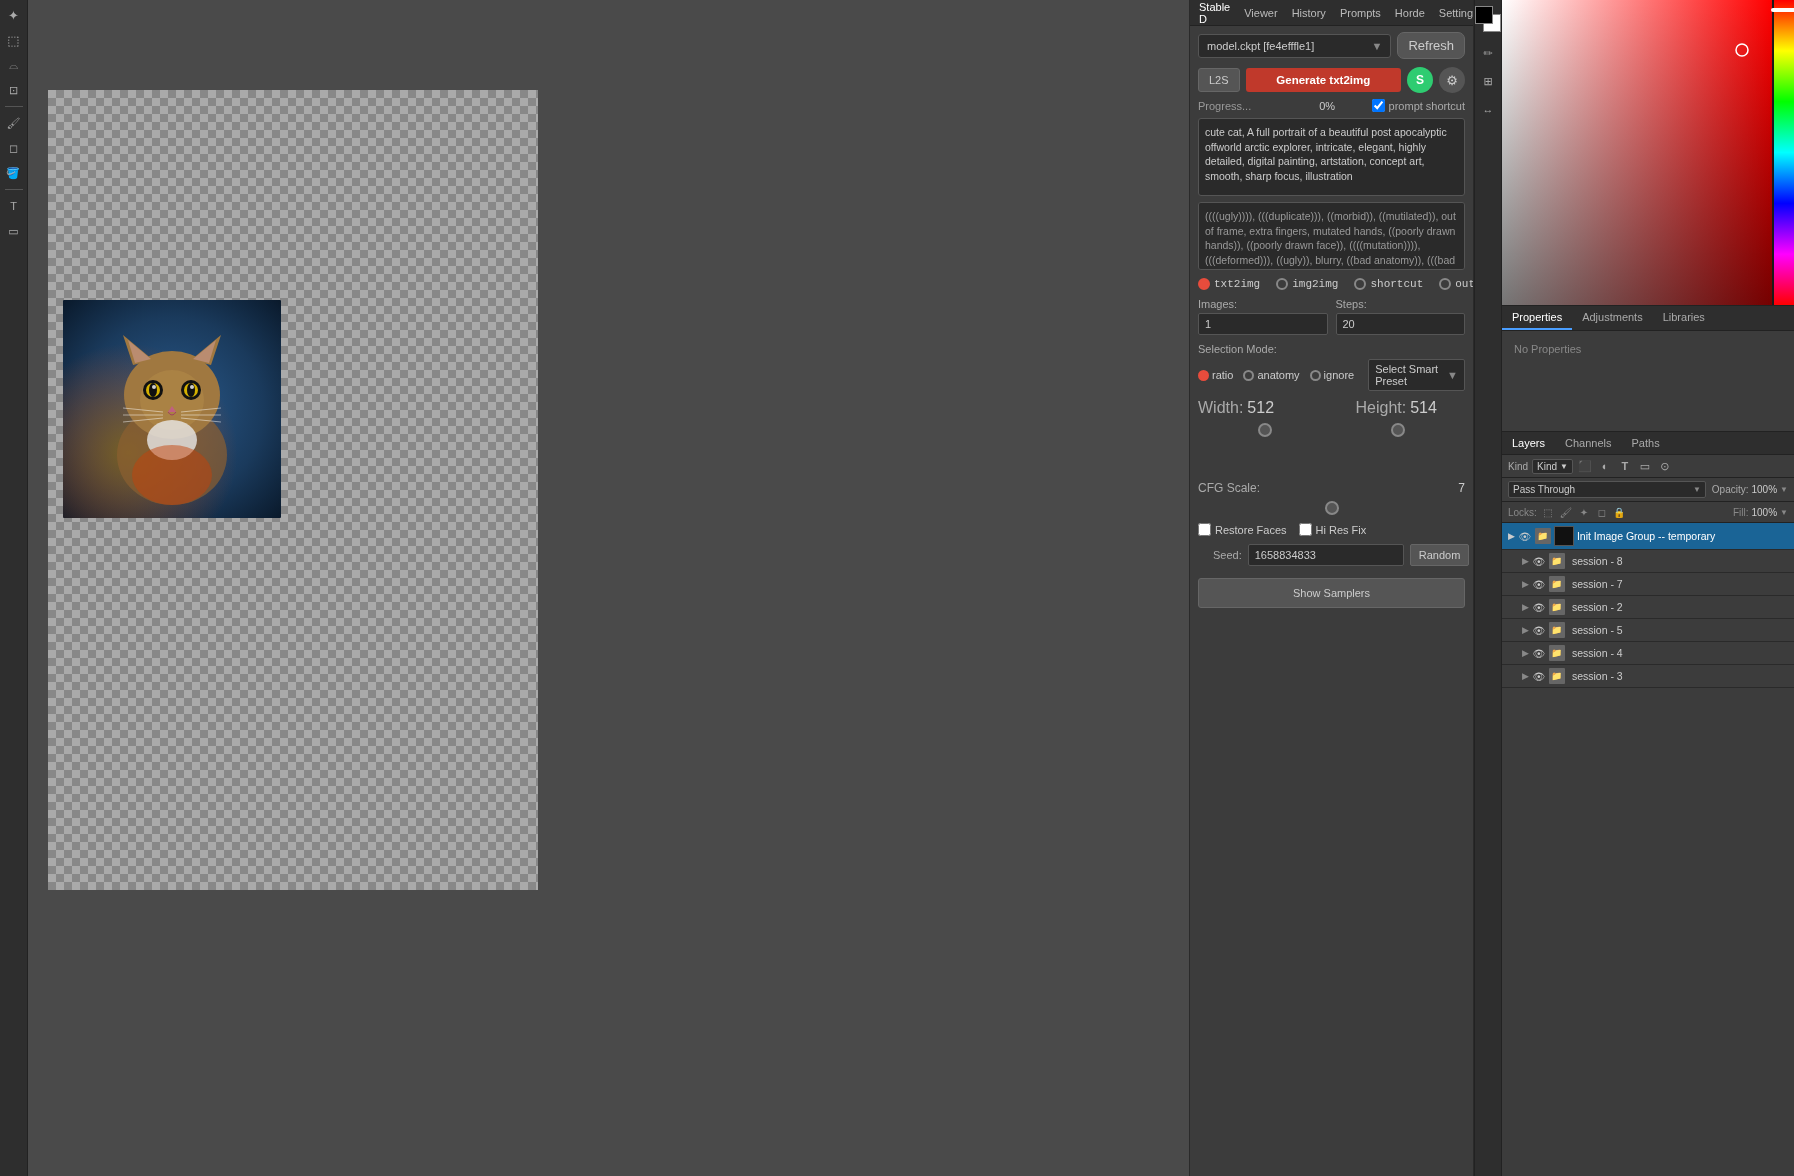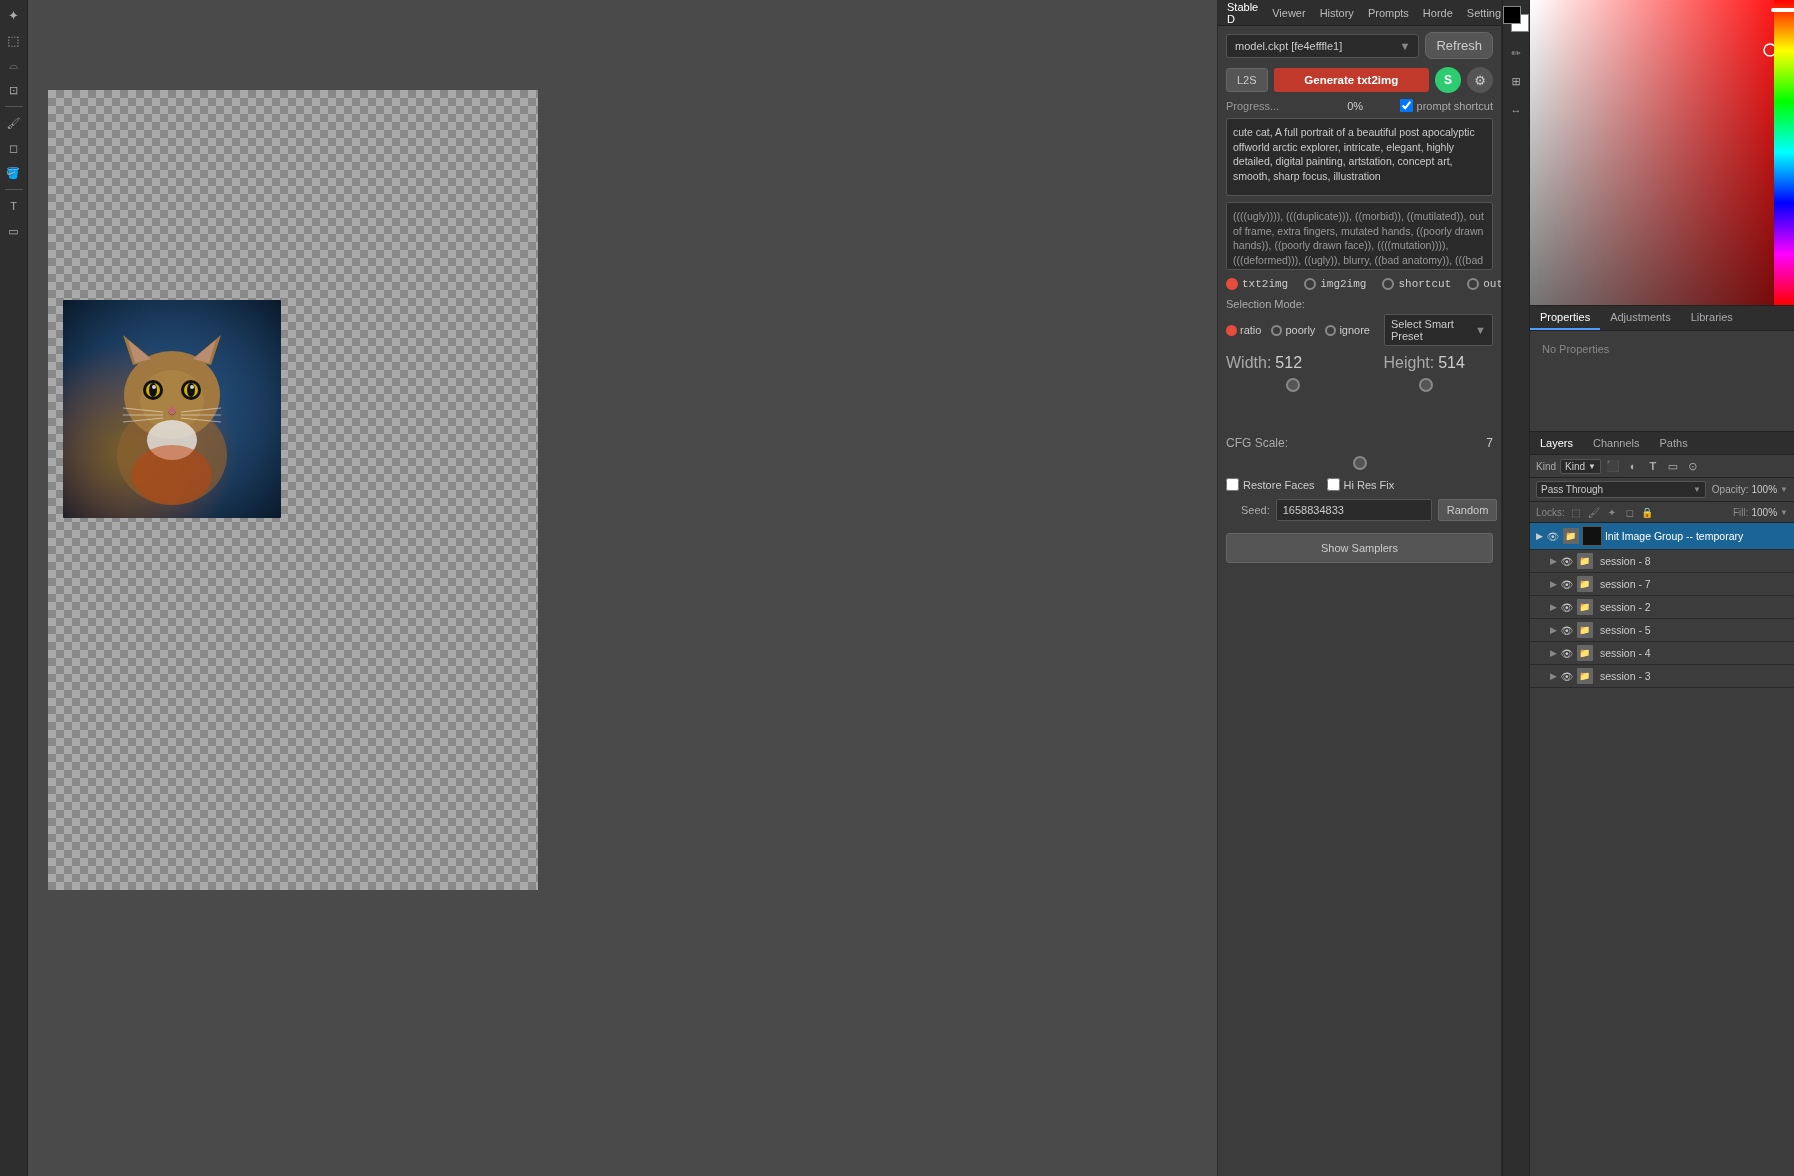--- a/index.html
+++ b/index.html
@@ -188,31 +188,41 @@
       <label style="display:flex; align-items:center; gap:4px; cursor:pointer;">
         <div style="width:12px; height:12px; border-radius:50%; border:2px solid #888; background:transparent;"></div>
         <span>shortcut</span>
       </label>
       <label style="display:flex; align-items:center; gap:4px; cursor:pointer;">
         <div style="width:12px; height:12px; border-radius:50%; border:2px solid #888; background:transparent;"></div>
         <span>outpaint</span>
       </label>
     </div>
 
+    <div style="display:flex; gap:8px; padding:4px 8px; font-size:11px; flex-shrink:0;">
+      <div style="flex:1;">
+        <div style="color:#aaa; margin-bottom:3px;">Images:</div>
+        <input type="number" value="1" style="width: 100%; background: rgb(42, 42, 42); border: 1px solid rgb(85, 85, 85); color: rgb(204, 204, 204); padding: 4px 6px; font-size: 11px; border-radius: 2px; outline: none;">
+      </div>
+      <div style="flex:1;">
+        <div style="color:#aaa; margin-bottom:3px;">Steps:</div>
+        <input type="number" value="20" style="width: 100%; background: rgb(42, 42, 42); border: 1px solid rgb(85, 85, 85); color: rgb(204, 204, 204); padding: 4px 6px; font-size: 11px; border-radius: 2px; outline: none;">
+      </div>
+    </div>
 
     <div style="padding:4px 8px; font-size:11px; flex-shrink:0;">
       <div style="color:#aaa; margin-bottom:4px;">Selection Mode:</div>
       <div style="display:flex; align-items:center; gap:10px;">
         <label style="display:flex; align-items:center; gap:3px; cursor:pointer;">
           <div style="width:11px; height:11px; border-radius:50%; border:2px solid #e74c3c; background:#e74c3c;"></div>
           <span>ratio</span>
         </label>
         <label style="display:flex; align-items:center; gap:3px; cursor:pointer;">
           <div style="width:11px; height:11px; border-radius:50%; border:2px solid #888; background:transparent;"></div>
-          <span>poorly</span>
+          <span>anatomy</span>
         </label>
         <label style="display:flex; align-items:center; gap:3px; cursor:pointer;">
           <div style="width:11px; height:11px; border-radius:50%; border:2px solid #888; background:transparent;"></div>
           <span>ignore</span>
         </label>
         <div style="flex:1; background:#2a2a2a; border:1px solid #555; color:#ccc; padding:3px 6px; font-size:11px; border-radius:2px; display:flex; align-items:center; justify-content:space-between; cursor:pointer; margin-left:4px;">
           <span>Select Smart Preset</span>
           <span style="color:#888;">▼</span>
         </div>
       </div>
@@ -274,21 +284,21 @@
 
       <div style="position:relative; width:26px; height:26px; margin-bottom:4px;">
         <div style="width:18px; height:18px; background:#fff; border:1px solid #888; position:absolute; top:8px; left:8px; cursor:pointer;"></div>
         <div style="width:18px; height:18px; background:#000; border:1px solid #888; position:absolute; top:0; left:0; cursor:pointer;"></div>
       </div>
       <div style="width:22px; height:22px; display:flex; align-items:center; justify-content:center; font-size:11px; color:#aaa; cursor:pointer;">✏</div>
       <div style="width:22px; height:22px; display:flex; align-items:center; justify-content:center; font-size:11px; color:#aaa; cursor:pointer;">⊞</div>
       <div style="width:22px; height:22px; display:flex; align-items:center; justify-content:center; font-size:11px; color:#aaa; cursor:pointer;">↔</div>
     </div>
 
-    <div style="width:264px; background:#3c3c3c; display:flex; flex-direction:column; flex-shrink:0;">
+    <div style="width:292px; background:#3c3c3c; display:flex; flex-direction:column; flex-shrink:0;">
 
       <div style="height:305px; background:#1a1a1a; position:relative; overflow:hidden; flex-shrink:0; cursor:crosshair;">
 
         <div style="position:absolute; top:0; left:0; width:270px; height:305px;">
           <svg width="270" height="305" xmlns="http://www.w3.org/2000/svg">
             <defs>
               <linearGradient id="hueGrad" x1="0%" y1="0%" x2="100%" y2="0%">
                 <stop offset="0%" stop-color="#fff"></stop>
                 <stop offset="100%" stop-color="#f00"></stop>
               </linearGradient>

